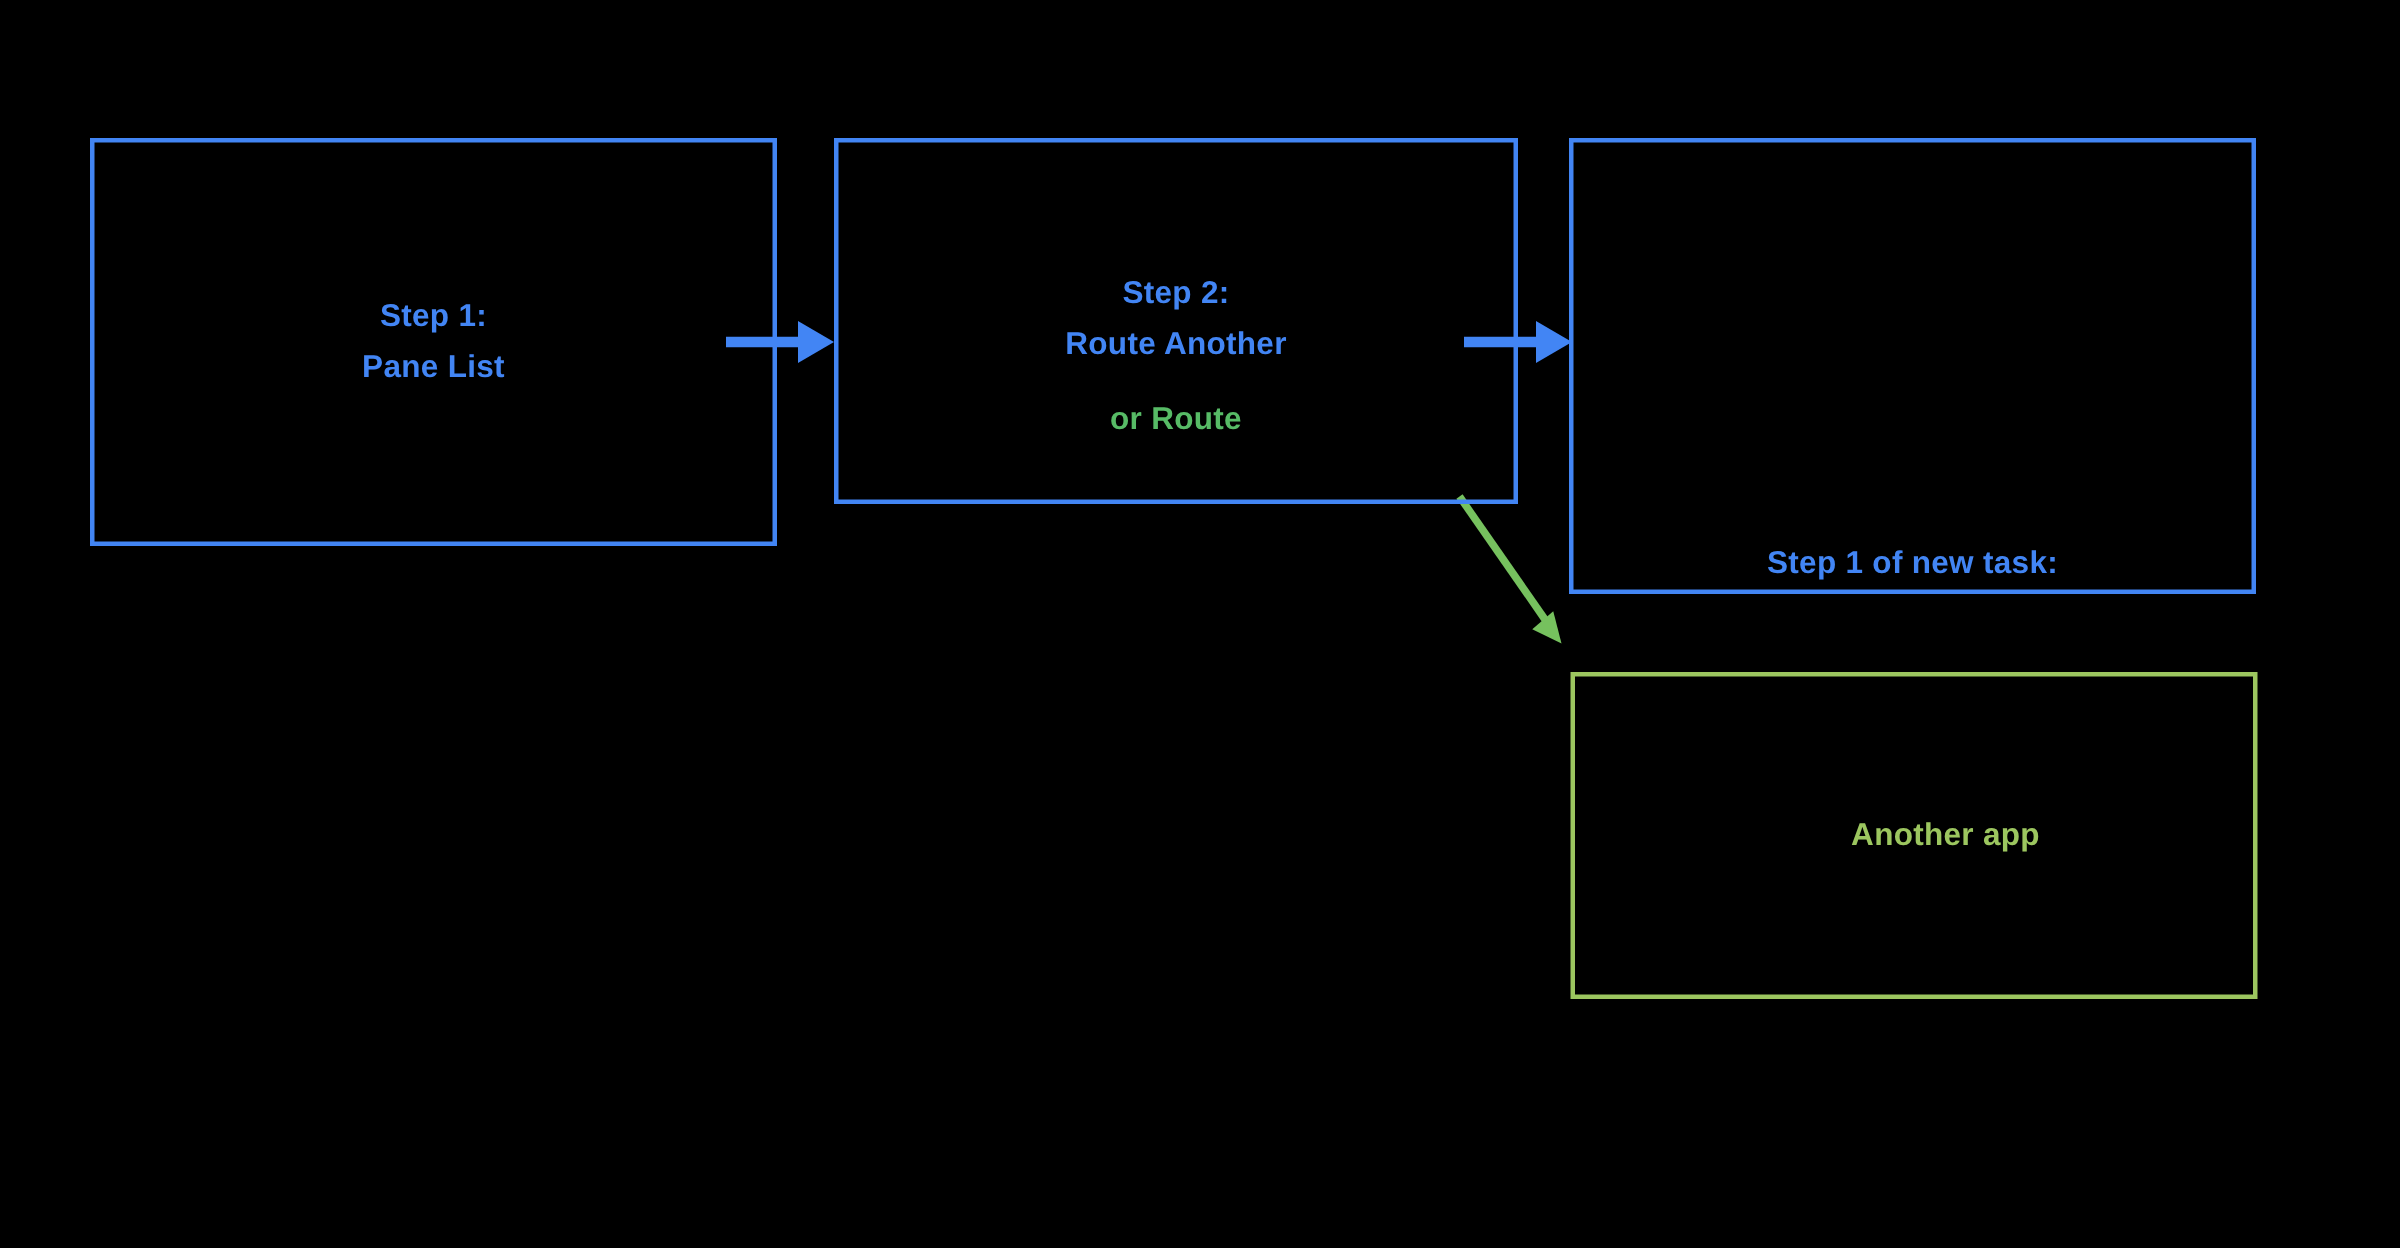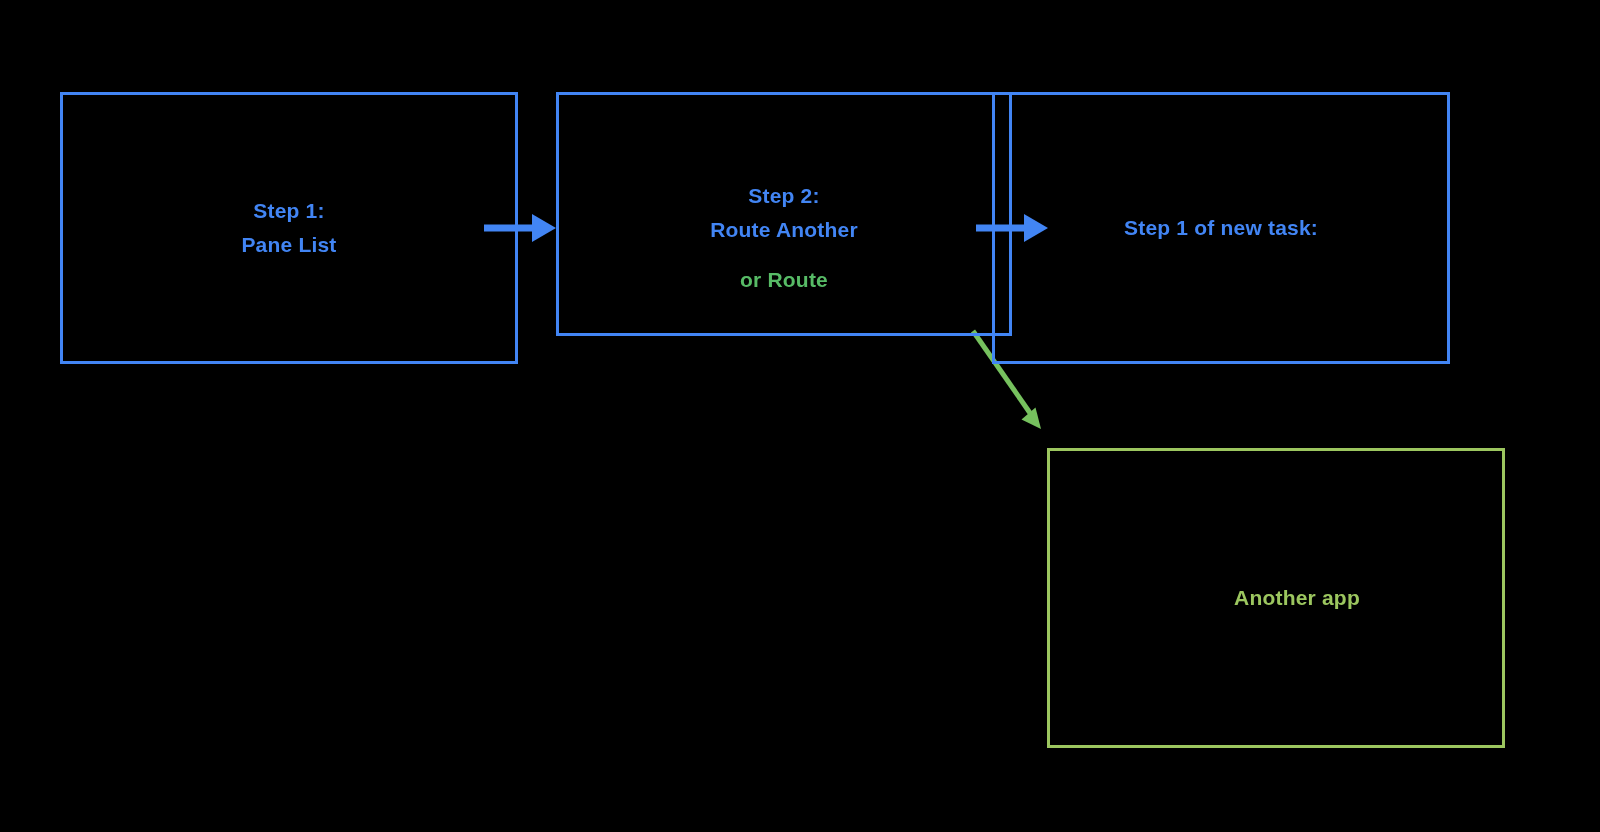--- a/index.html
+++ b/index.html
@@ -45,22 +45,22 @@
   .light-green-text { color: var(--green-box); }
   .shifted { transform: translateY(24px); }
   .or-pane { margin-top: 16px; }
   .blue-line { stroke: var(--blue); stroke-width: 7; }
   .blue-fill { fill: var(--blue); }
   .green-line { stroke: var(--green-arrow); stroke-width: 5; }
   .green-fill { fill: var(--green-arrow); }
 
   #box-step1            { left: 60px;   top: 92px;  width: 458px; height: 272px; }
   #box-step2            { left: 556px;  top: 92px;  width: 456px; height: 244px; }
-  #box-step1-new-task   { left: 992px; top: 92px;  width: 458px; height: 272px; }
-  #box-another-app      { left: 1047px; top: 448px; width: 458px; height: 300px; padding-left: 42px; }
+  #box-step1-new-task   { left: 1046px; top: 92px;  width: 458px; height: 304px; align-items: flex-end; }
+  #box-another-app      { left: 1047px; top: 448px; width: 458px; height: 218px; padding-left: 42px; }
 </style>
 </head>
 <body>
 
 <div class="canvas">
 
   <svg class="arrows" width="1600" height="832" viewBox="0 0 1600 832" xmlns="http://www.w3.org/2000/svg">
     <g>
       <line class="blue-line" x1="484" y1="228" x2="534" y2="228"></line>
       <polygon class="blue-fill" points="532,214 556,228 532,242"></polygon>

